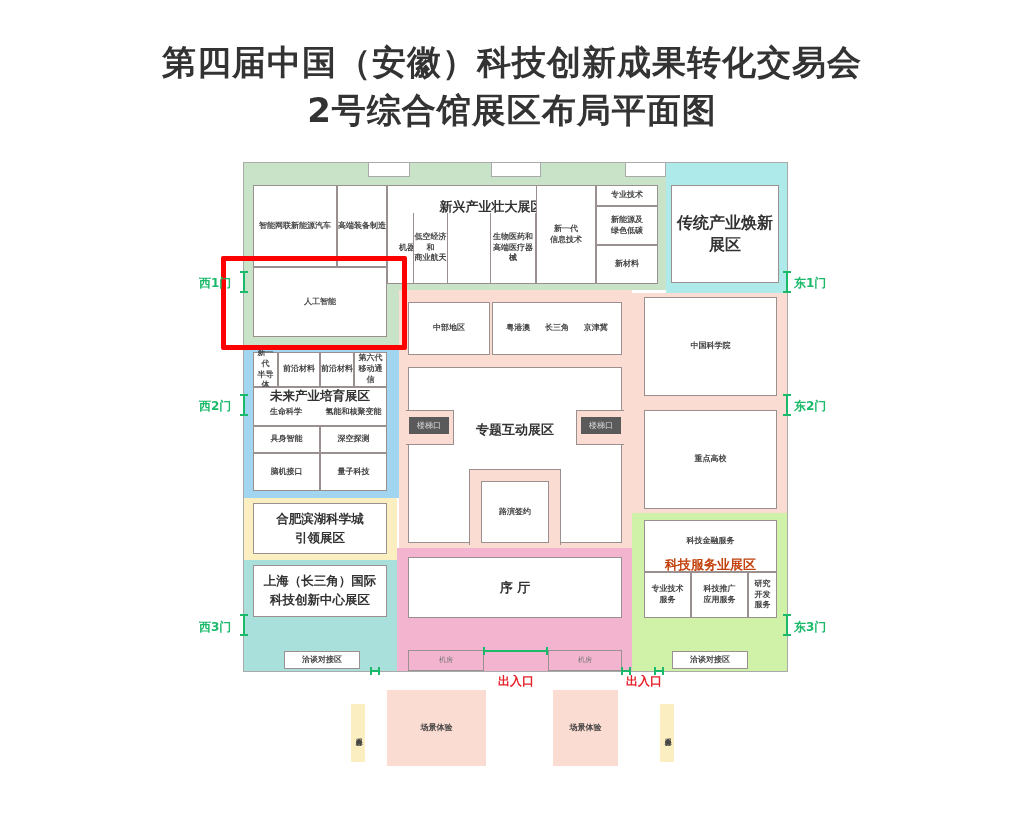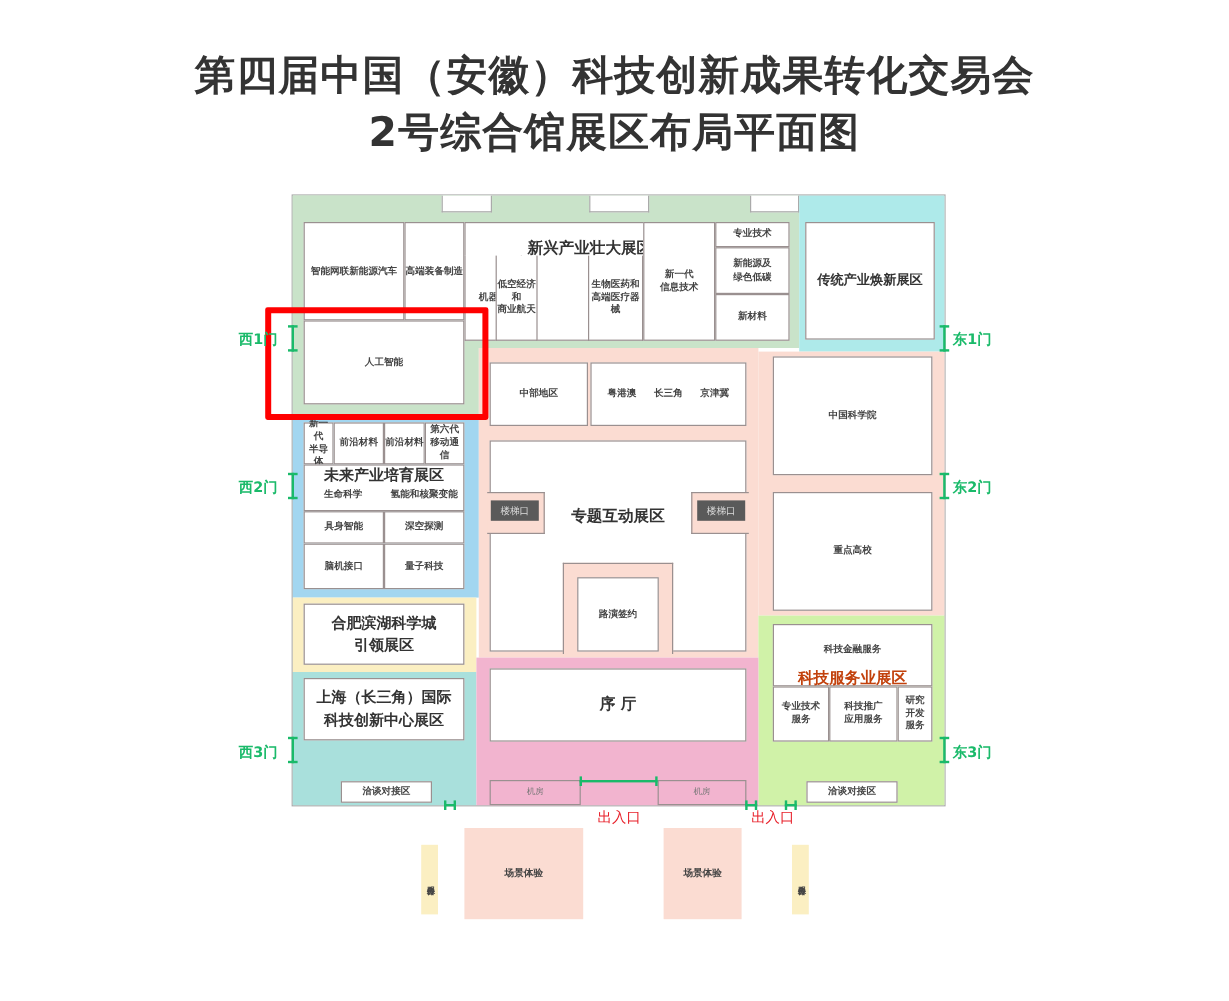--- a/index.html
+++ b/index.html
@@ -3,30 +3,30 @@
 <meta charset="utf-8">
 <style>
   *{box-sizing:border-box;margin:0;padding:0}
   body{width:1024px;height:834px;background:#fff;position:relative;overflow:hidden;font-family:"DejaVu Sans","Liberation Sans",sans-serif;color:#333}
   .title{position:absolute;left:0;width:1024px;text-align:center;font-weight:bold;color:#333;letter-spacing:1px}
   .t1{top:40px;font-size:34px}
   .t2{top:88px;font-size:34px}
   .abs{position:absolute}
   .zone{position:absolute}
   .box{position:absolute;background:#fff;border:1.5px solid #9a9090;display:flex;align-items:center;justify-content:center;text-align:center;font-size:8px;font-weight:bold;color:#444;line-height:1.35}
-  .big{font-size:11px;color:#333}
+  .big{font-size:16px;color:#333}
   .bigger{font-size:12.5px;color:#333;line-height:1.5}
   .door{position:absolute;color:#1aba6a;font-size:12px;font-weight:bold}
   .dmark{position:absolute;width:2px;background:#1aba6a}
   .dmark:before,.dmark:after{content:"";position:absolute;left:-3px;width:8px;height:2px;background:#1aba6a}
   .dmark:before{top:0}.dmark:after{bottom:0}
   .hmark{position:absolute;height:2px;background:#1aba6a}
   .hmark:before,.hmark:after{content:"";position:absolute;top:-3px;width:2px;height:8px;background:#1aba6a}
   .hmark:before{left:0}.hmark:after{right:0}
-  .exit{position:absolute;color:#e8202a;font-size:12px;font-weight:normal}
+  .exit{position:absolute;color:#e8202a;font-size:12px;font-weight:bold}
   .stair{position:absolute;background:#5a5a5a;color:#ddd;font-size:8px;display:flex;flex-direction:column;align-items:center;justify-content:center;line-height:1}
   .vtext{writing-mode:vertical-rl;text-orientation:upright}
 </style>
 </head>
 <body>
 
 <div class="title t1">第四届中国（安徽）科技创新成果转化交易会</div>
 <div class="title t2">2号综合馆展区布局平面图</div>
 
 <div class="zone" style="left:243px;top:162px;width:545px;height:510px;border:1.5px solid #aaa;background:#fff"></div>

